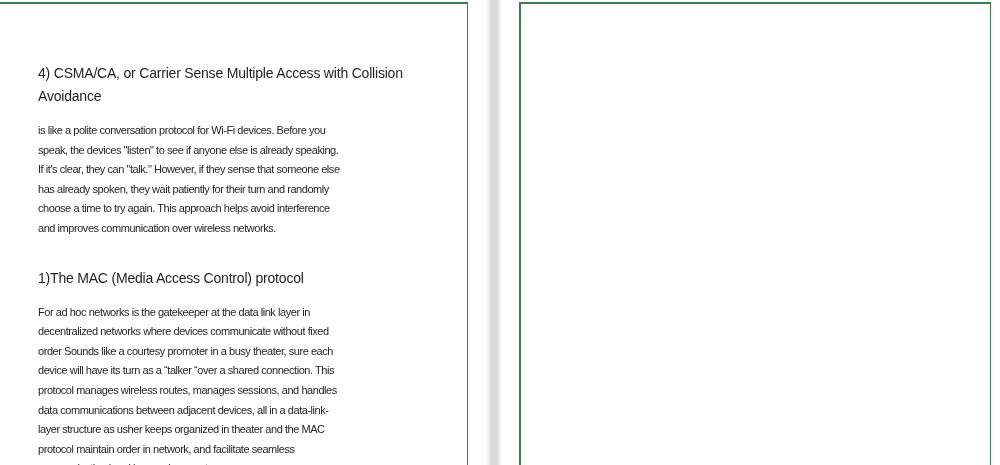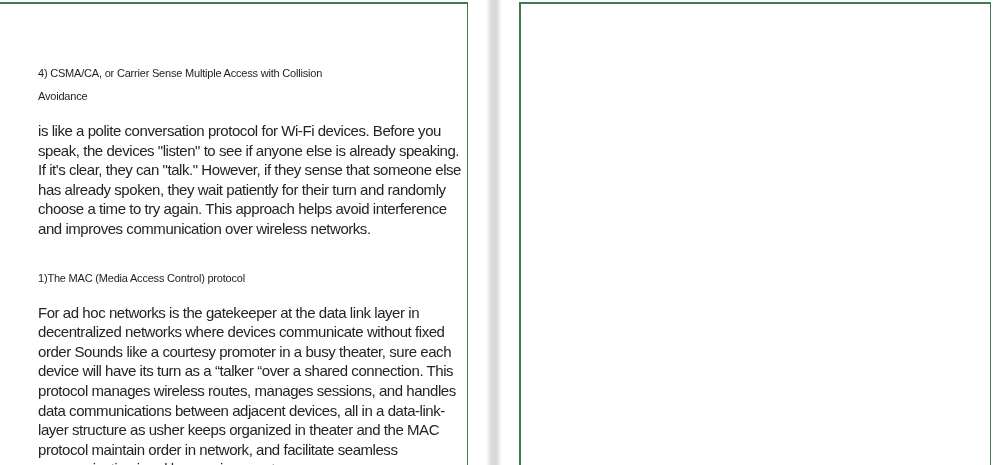--- a/index.html
+++ b/index.html
@@ -35,29 +35,29 @@
   .b-right-r { left: 989.5px; top: 2px; width: 1.5px; height: 463px; }
 
   .page-surface { position: absolute; top: 0; height: 465px; background: transparent; }
   .page-surface.left  { left: 0;     width: 486px; }
   .page-surface.right { left: 502px; width: 498px; }
 
   .col { position: absolute; top: 0; }
   .col-left  { left: 38px;  width: 432px; }
 
   .h-lg {
-    font-size: 11px;
+    font-size: 14px;
     line-height: 23px;
     letter-spacing: -0.2px;
     font-weight: 400;
     color: var(--heading-color);
     white-space: pre-line;
   }
   .para {
-    font-size: 15px;
+    font-size: 11px;
     line-height: 19.6px;
     letter-spacing: -0.45px;
     font-weight: 400;
     color: var(--body-color);
     white-space: pre-line;
   }
   
   .mt-h4 { margin-top: 62px; }
   .mt-p4 { margin-top: 13px; }
   .mt-h5 { margin-top: 28px; }

